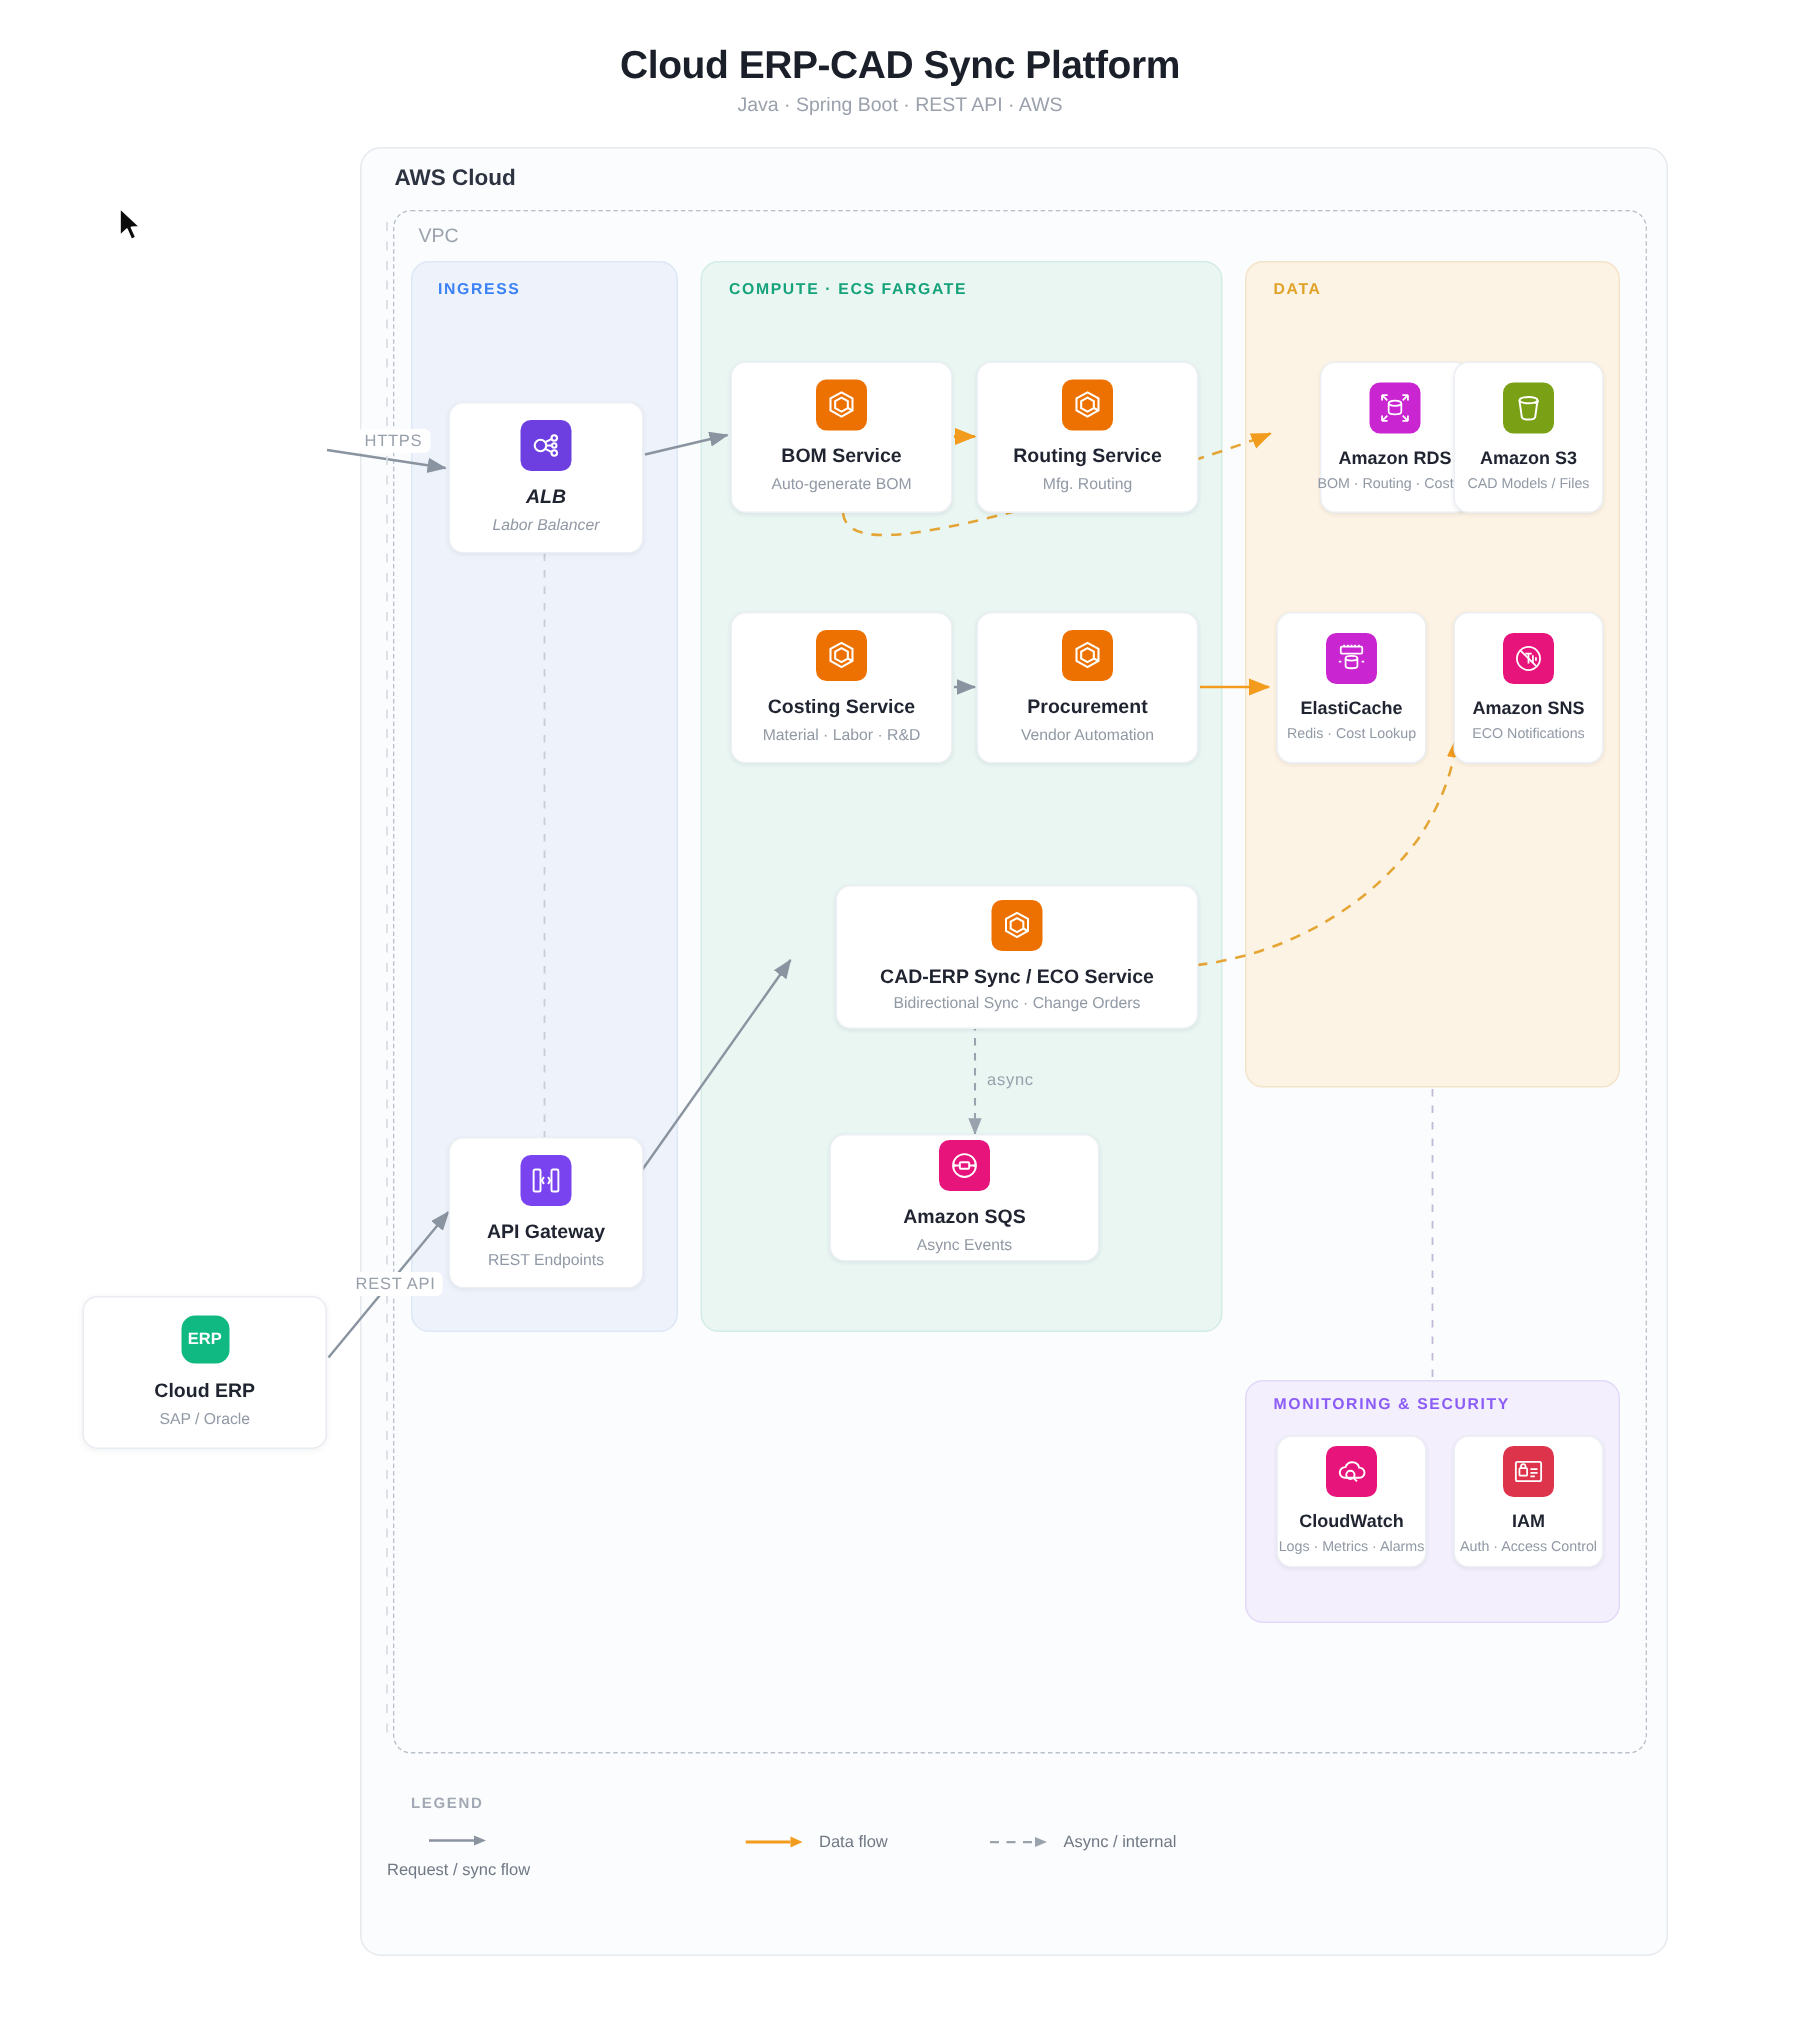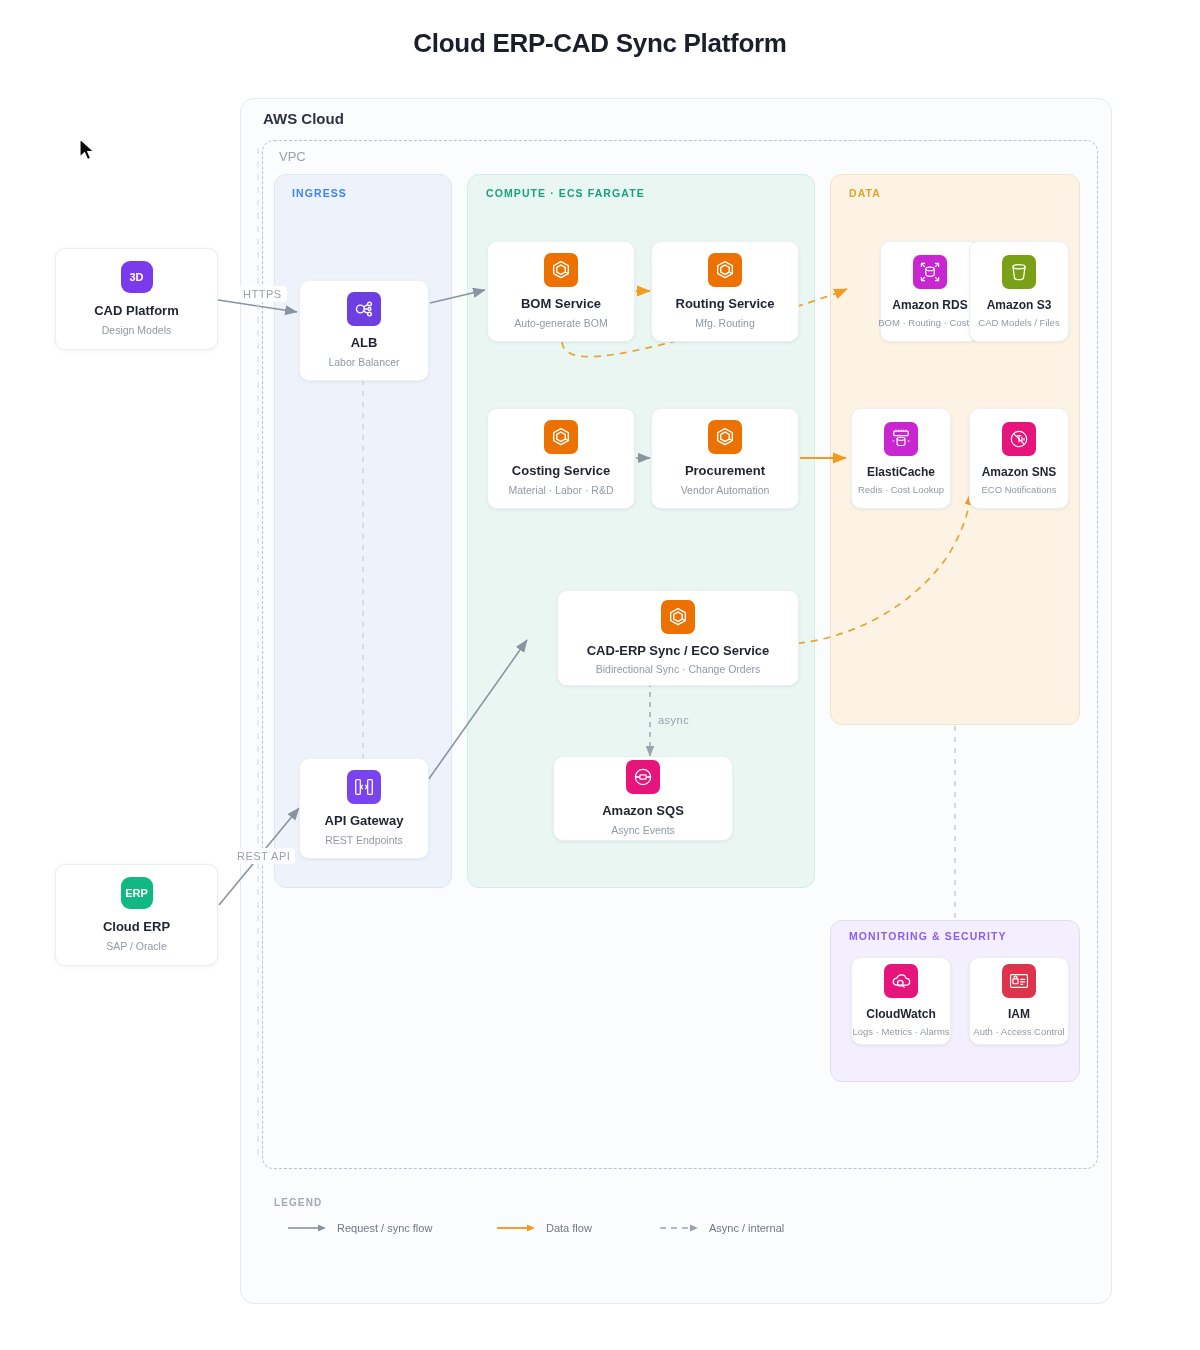--- a/index.html
+++ b/index.html
@@ -124,32 +124,33 @@
   
   .legend-title {
     position: absolute; left: 274px; top: 1197px;
     font-size: 10px; font-weight: bold; color: #a2a9b4; letter-spacing: 1.1px;
   }
   .legend-item {
     position: absolute; top: 1222px;
     display: flex; align-items: center; gap: 9px;
     font-size: 11px; color: #6f7884;
   }
-  .lg1 { left: 288px; } .lg2 { left: 497px; } .lg3 { left: 660px; }
+  .lg1 { left: 258px; flex-direction: column; } .lg2 { left: 497px; } .lg3 { left: 660px; }
   .lg-swatch { width: 40px; height: 10px; flex: none; }
 
   
   #cursor { position: absolute; left: 78px; top: 138px; }
 </style>
 </head>
 <body>
 
 <div id="stage">
 
   <div class="page-title">Cloud ERP-CAD Sync Platform</div>
+  <div class="page-subtitle">Java · Spring Boot · REST API · AWS</div>
 
   <div class="cloud-card"></div>
   <div class="cloud-title">AWS Cloud</div>
 
   <div class="vpc-box"></div>
   <div class="vpc-title">VPC</div>
 
   <div class="zone zone-ingress"></div>
   <div class="zone-label lbl-ingress">INGRESS</div>
 
@@ -195,37 +196,30 @@
 
     <path d="M650,682 L650,756" stroke="#9aa2ad" stroke-width="1.4" fill="none" stroke-dasharray="5 5" marker-end="url(#ah-dash)"></path>
 
     <path d="M363,369 L363,758" stroke="#c6cdd6" stroke-width="1.2" fill="none" stroke-dasharray="5 6"></path>
 
     <path d="M955,726 L955,919" stroke="#c2b9d8" stroke-width="1.2" fill="none" stroke-dasharray="5 6"></path>
 
     <path d="M258,148 L258,1160" stroke="#d6dbe2" stroke-width="1.1" fill="none" stroke-dasharray="6 7"></path>
   </svg>
 
-  <div class="node ext" style="left:55px; top:248px; width:163px; height:102px;">
-    <div class="badge" style="background:#7c3aed;">
-      <span>3D</span>
-    </div>
-    <div class="ttl">CAD Platform</div>
-    <div class="sub">Design Models</div>
-  </div>
 
   <div class="node ext" style="left:55px; top:864px; width:163px; height:102px;">
     <div class="badge" style="background:#10b981;">
       <span>ERP</span>
     </div>
     <div class="ttl">Cloud ERP</div>
     <div class="sub">SAP / Oracle</div>
   </div>
 
-  <div class="node" style="left:299px; top:280px; width:130px; height:101px;">
+  <div class="node" style="left:299px; top:268px; width:130px; height:101px;font-style:italic;">
     <div class="ico" style="background:#6d3fe0;">
       <svg width="22" height="22" viewBox="0 0 24 24" fill="none" stroke="#fff" stroke-width="1.5">
         <circle cx="8" cy="12" r="4.2"></circle>
           <circle cx="18" cy="6.5" r="2"></circle>
         <circle cx="18" cy="17.5" r="2"></circle>
           <circle cx="18" cy="12" r="1.6"></circle>
         <path d="M12.2 12h4M11.5 9.6l4.7-2.4M11.5 14.4l4.7 2.4"></path>
       </svg>
     </div>
     <div class="ttl">ALB</div>

